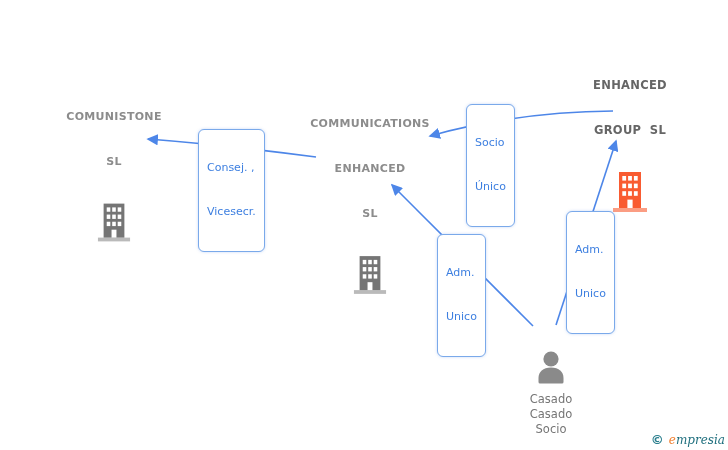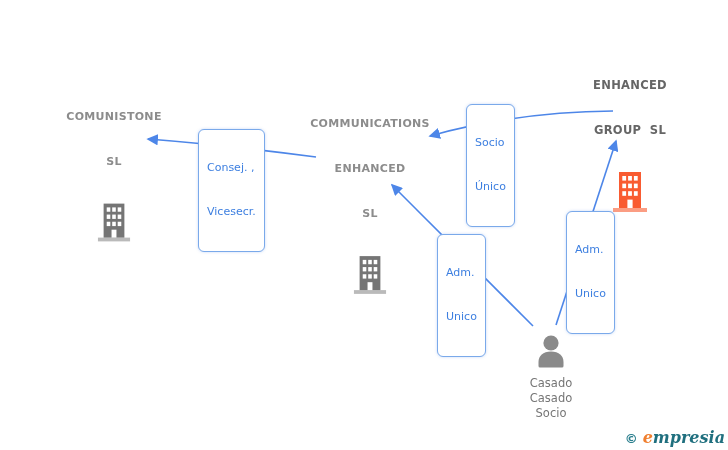--- a/index.html
+++ b/index.html
@@ -71,23 +71,22 @@
     cursor: pointer;
   }
   .brand-footer .copy {
     color: #2b7f8e;
     font-size: 13px;
     font-weight: bold;
   }
   .brand-footer .brand {
     font-family: "DejaVu Serif", "Liberation Serif", serif;
     font-style: italic;
-    font-size: 16px;
+    font-size: 12px;
     color: #1f6f7e;
-    font-weight: bold;
   }
   .brand-footer .brand .first {
     color: #f07f2f;
   }
 </style>
 </head>
 <body>
 
 <div class="stage">
 
@@ -172,21 +171,21 @@
             <rect x="21.9" y="11.6" width="3.8" height="4.6"></rect>
           <rect x="10.3" y="19.2" width="3.8" height="4.6"></rect>
             <rect x="16.1" y="19.2" width="3.8" height="4.6"></rect>
             <rect x="21.9" y="19.2" width="3.8" height="4.6"></rect>
           <rect x="15.4" y="27.6" width="5.2" height="8.4"></rect>
         </g>
       </svg>
     </span>
   </div>
 
-  <div class="node person" style="left:491px; top:334px; width:120px;">
+  <div class="node person" style="left:491px; top:350px; width:120px;">
     <span class="node-icon">
       <svg width="32" height="34" viewBox="0 0 32 34">
         <circle cx="16" cy="9" r="7.6" fill="#8a8a8a"></circle>
         <path d="M16 17.5 c-8,0 -12.5,4.5 -12.5,10.5 v4 a1.5,1.5 0 0 0 1.5,1.5 h22 a1.5,1.5 0 0 0 1.5,-1.5 v-4 c0,-6 -4.5,-10.5 -12.5,-10.5 z" fill="#8a8a8a"></path>
       </svg>
     </span>
     <div class="person-label">
       <div>Casado</div>
       <div>Casado</div>
       <div>Socio</div>

